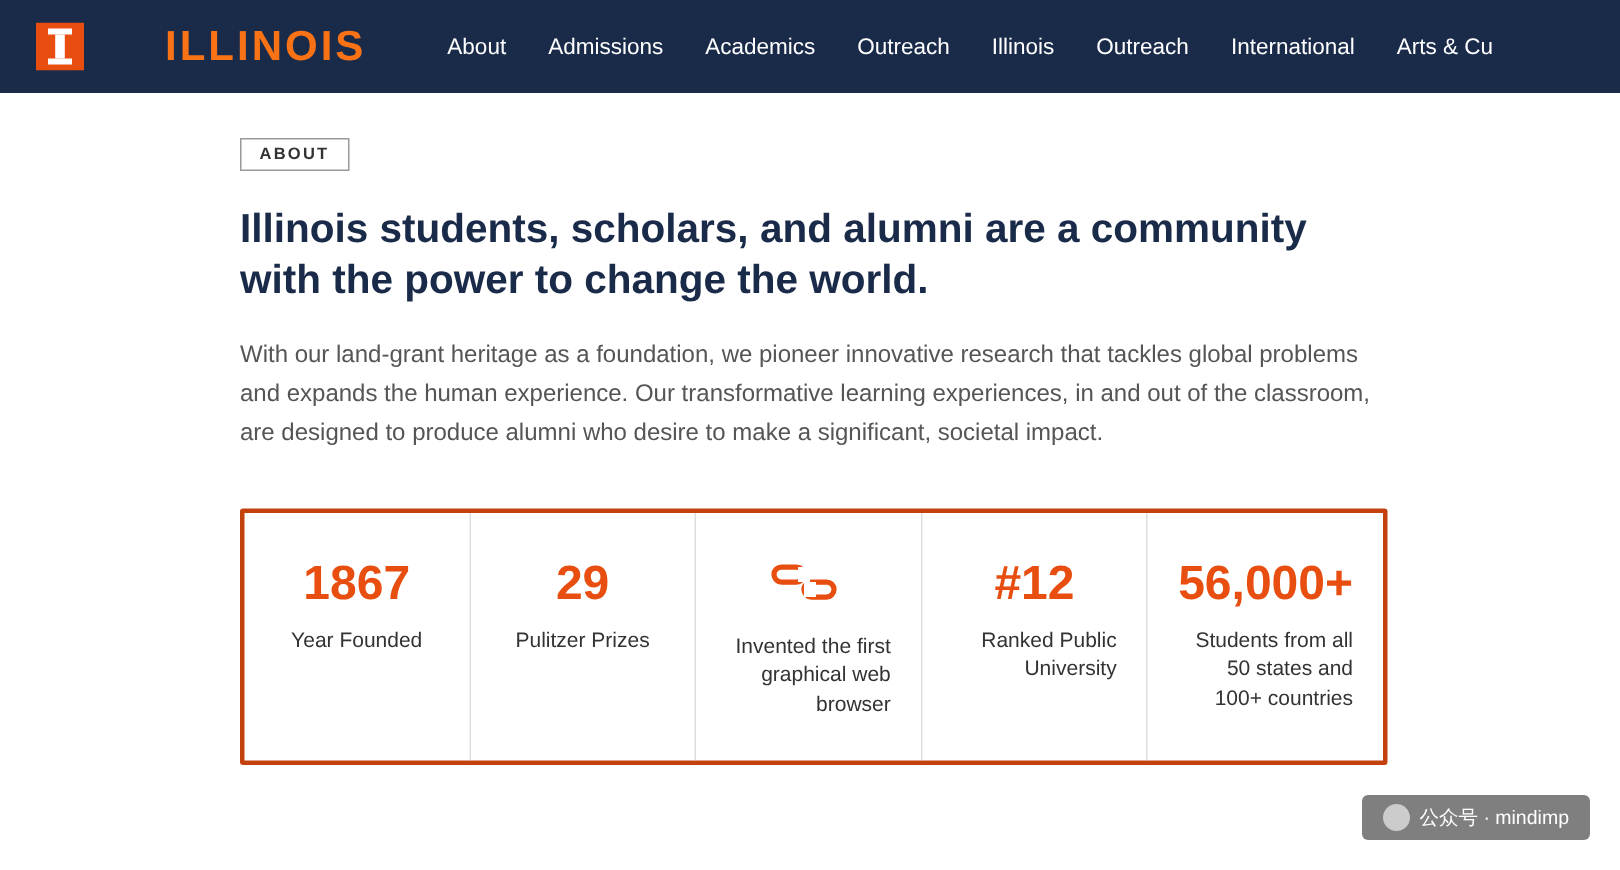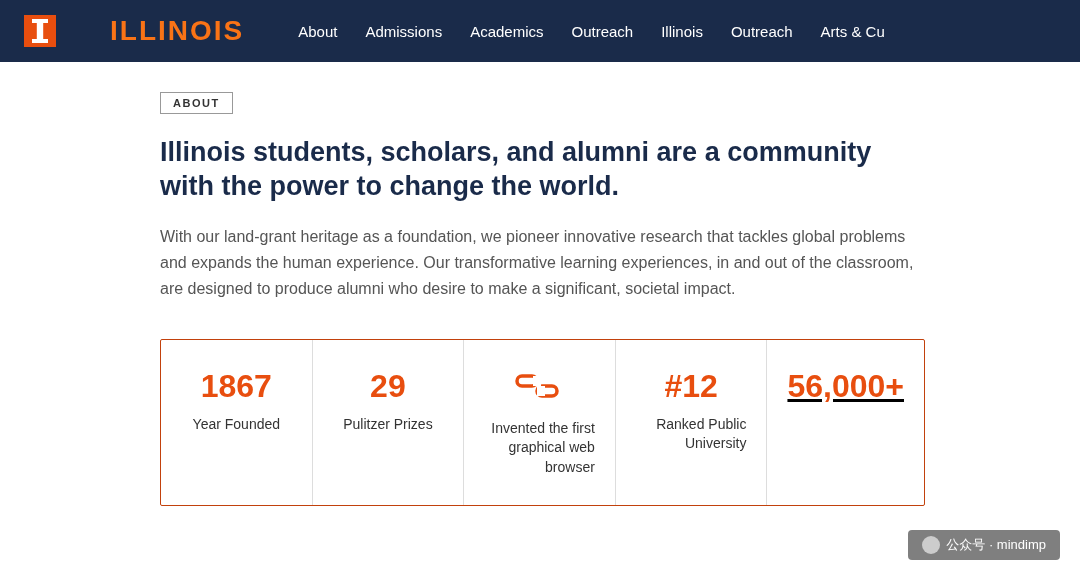--- a/index.html
+++ b/index.html
@@ -79,37 +79,36 @@
       font-size: 16px;
       color: #555;
       line-height: 1.65;
       max-width: 900px;
       margin-bottom: 36px;
     }
 
     
     .stats-grid {
       display: flex;
-      border: 1px solid #c2410c;
+      border: 3px solid #c2410c;
       border-radius: 2px;
       overflow: hidden;
     }
     .stat-card {
       flex: 1;
       padding: 28px 20px 28px 20px;
       border-right: 1px solid #ddd;
       text-align: center;
       display: flex;
       flex-direction: column;
       align-items: center;
       gap: 10px;
     }
     .stat-card:last-child {
       border-right: none;
-      text-decoration: underline;
     }
     .stat-value {
       font-size: 32px;
       font-weight: 700;
       color: #e84e0f;
     }
     .stat-label {
       font-size: 14px;
       color: #333;
       text-align: right;
@@ -173,20 +172,23 @@
     <li>
       <a href="#">Outreach</a>
     </li>
     <li>
       <a href="#">Illinois</a>
     </li>
     <li>
       <a href="#">Outreach</a>
     </li>
     <li>
+      <a href="#">International</a>
+    </li>
+    <li>
       <a href="#">Arts &amp; Cu</a>
     </li>
   </ul>
 </nav>
 
 <main class="main-content">
   
   <div class="about-badge">ABOUT</div>
 
   
@@ -224,20 +226,21 @@
       <div class="stat-label">Invented the first graphical web browser</div>
     </div>
 
     <div class="stat-card">
       <div class="stat-value">#12</div>
       <div class="stat-label">Ranked Public University</div>
     </div>
 
     <div class="stat-card">
       <div class="stat-value">56,000+</div>
+      <div class="stat-label">Students from all 50 states and 100+ countries</div>
     </div>
 
   </div>
 </main>
 
 <div class="watermark">
   <span class="watermark-dot"></span>
   <span>公众号 · mindimp</span>
 </div>
 

